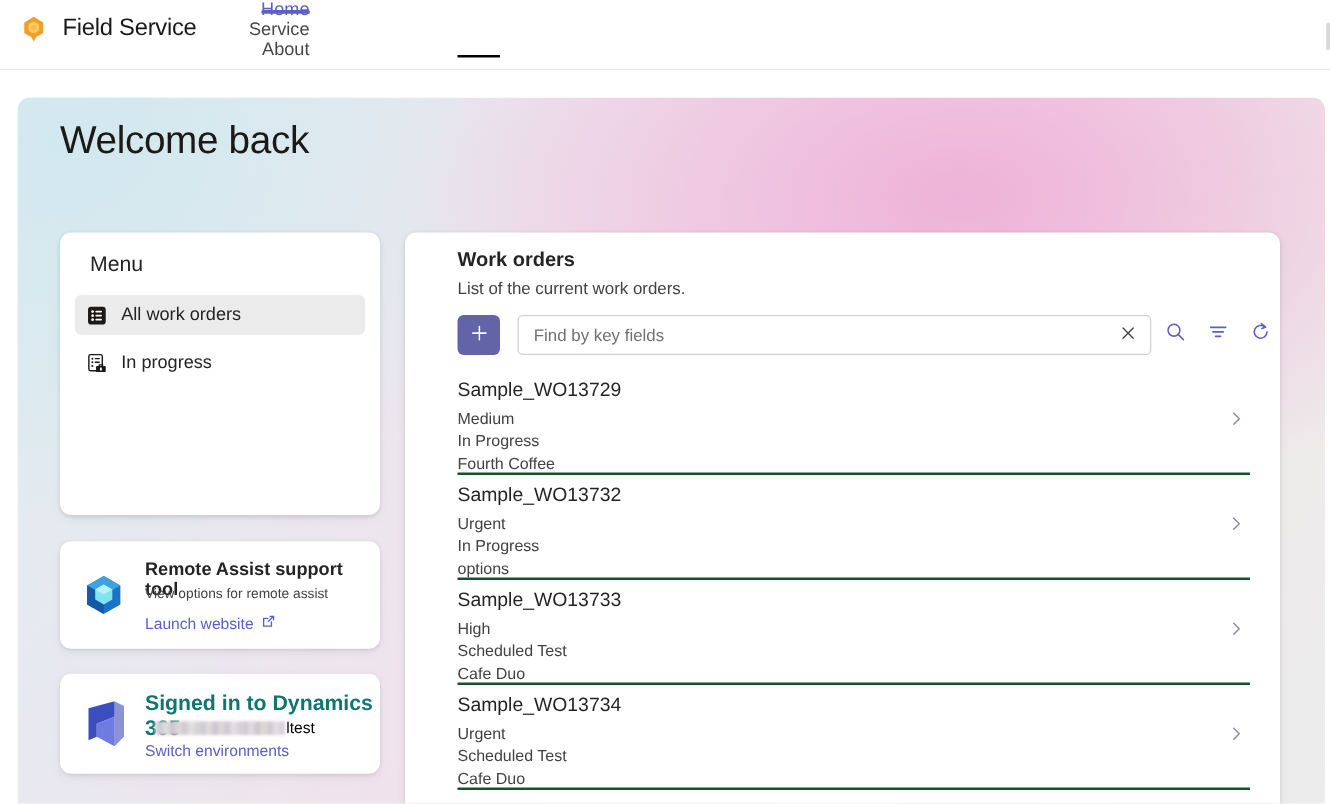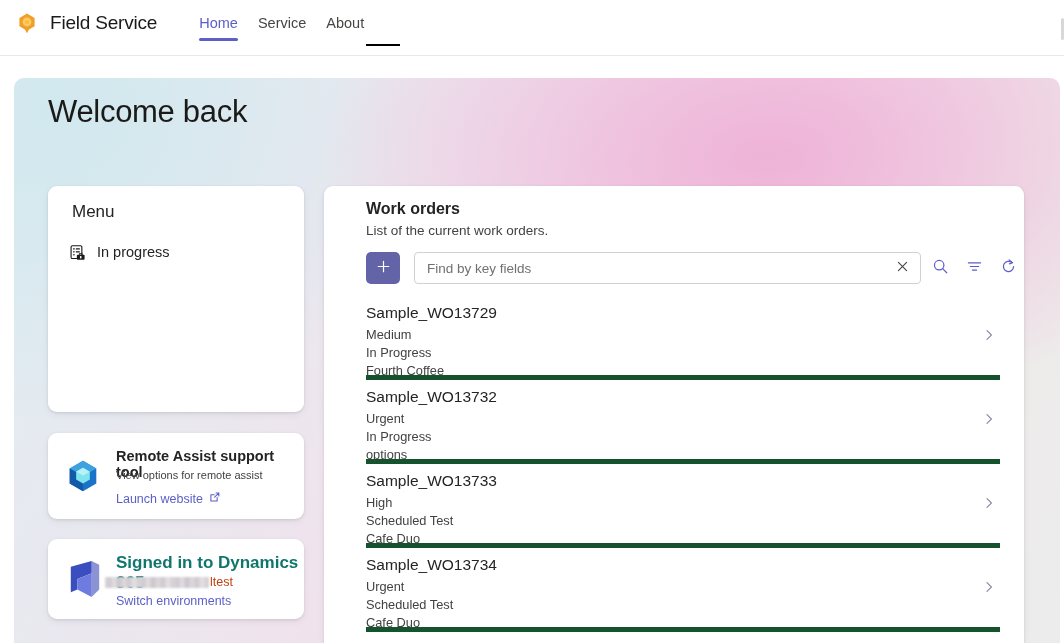--- a/index.html
+++ b/index.html
@@ -20,21 +20,21 @@
   .appbar-logo {
     margin-left: 14px; width: 26px; height: 26px;
     display: flex; align-items: center; justify-content: center;
   }
   .appbar-title {
     margin-left: 10px;
     font-size: 19px; font-weight: normal; color: #1b1a19;
     letter-spacing: -0.2px;
   }
   .appbar-nav {
-    display: flex; align-items: flex-end; margin-left: 32px; height: 46px;
+    display: flex; align-items: flex-end; margin-left: 32px; height: 46px; flex-direction: column;
   }
   .nav-item {
     position: relative;
     font-size: 14.5px; color: #484644;
     padding: 0 10px; height: 46px;
     display: flex; align-items: center;
     cursor: pointer;
   }
   .nav-item.active { color: #5b5fc7; }
   .nav-item.active::after {
@@ -113,21 +113,21 @@
   
   .ra-icon { position: absolute; left: 16px; top: 24px; width: 38px; height: 38px; }
   .ra-title { position: absolute; left: 68px; top: 15px; font-size: 14.5px; font-weight: bold; color: #242424; }
   .ra-sub   { position: absolute; left: 68px; top: 36px; font-size: 11px; color: #424242; }
   .ra-link  { position: absolute; left: 68px; top: 58px; font-size: 12.5px; color: #5b5fc7; cursor: pointer;
               display: flex; align-items: center; gap: 6px; }
 
   
   .dy-icon  { position: absolute; left: 20px; top: 22px; width: 34px; height: 36px; }
   .dy-title { position: absolute; left: 68px; top: 14px; font-size: 17px; font-weight: bold; color: #0f766e; }
-  .dy-sub   { position: absolute; left: 57px; top: 36px; font-size: 12.5px; color: #c2410c;
+  .dy-sub   { position: absolute; left: 76px; top: 36px; font-size: 12.5px; color: #000000;
               display: flex; align-items: center; justify-content: flex-end; }
   .dy-redacted {
     display: inline-block; width: 104px; height: 11px; margin-right: 1px;
     border-radius: 1px;
     background:
       repeating-linear-gradient(90deg,
         #d8d4d8 0px, #cfcad2 5px, #e2dfe0 9px, #c9c4cc 14px,
         #dedada 19px, #cdc8cf 24px, #e5e2e3 29px, #d2cdd4 34px);
     filter: blur(1.1px);
     vertical-align: middle;
@@ -168,21 +168,21 @@
     width: 30px; height: 30px; margin-left: 4px;
     display: flex; align-items: center; justify-content: center;
     cursor: pointer; flex: 0 0 30px;
   }
   .tool-icon:first-of-type { margin-left: 12px; }
 
   .wo-list { position: absolute; left: 0; top: 110px; right: 0; bottom: 0; }
   .wo-row {
     position: relative; height: 84px;
     margin: 0 24px 0 42px;
-    border-bottom: 5px solid #14532d;
+    border-bottom: 2px solid #14532d;
     cursor: pointer;
   }
   .wo-name { position: absolute; left: 0; top: 8px; font-size: 15.5px; color: #242424; }
   .wo-f1 { position: absolute; left: 0; top: 31px; font-size: 12.8px; color: #424242; }
   .wo-f2 { position: absolute; left: 0; top: 49px; font-size: 12.8px; color: #424242; }
   .wo-f3 { position: absolute; left: 0; top: 67px; font-size: 12.8px; color: #424242; }
   .wo-chev { position: absolute; right: 4px; top: 32px; width: 14px; height: 14px; }
 </style>
 </head>
 <body>
@@ -207,20 +207,34 @@
 <div class="appbar-divider"></div>
 <div class="edge-scroll"></div>
 
 <div class="hero">
   <div class="hero-title">Welcome back</div>
 
   <div class="card card-menu">
     <div class="menu-title">Menu</div>
     <div class="menu-list">
 
+      <div class="menu-item selected">
+        <span class="mi-icon">
+          <svg width="17" height="17" viewBox="0 0 18 18">
+            <rect x="1.5" y="1.5" width="15" height="15" rx="2.6" fill="#1b1a19"></rect>
+            <circle cx="5.4" cy="5.6" r="1.15" fill="#ffffff"></circle>
+            <circle cx="5.4" cy="9.0" r="1.15" fill="#ffffff"></circle>
+            <circle cx="5.4" cy="12.4" r="1.15" fill="#ffffff"></circle>
+            <rect x="7.7" y="4.9" width="5.6" height="1.5" rx="0.7" fill="#ffffff"></rect>
+            <rect x="7.7" y="8.3" width="5.6" height="1.5" rx="0.7" fill="#ffffff"></rect>
+            <rect x="7.7" y="11.7" width="5.6" height="1.5" rx="0.7" fill="#ffffff"></rect>
+          </svg>
+        </span>
+        <span class="mi-label">All work orders</span>
+      </div>
 
 
       <div class="menu-item">
         <span class="mi-icon">
           <svg width="17" height="17" viewBox="0 0 18 18">
             <rect x="2.2" y="1.8" width="11.4" height="13.6" rx="1.5" fill="none" stroke="#1b1a19" stroke-width="1.2"></rect>
             <circle cx="5.2" cy="5.2" r="0.85" fill="#1b1a19"></circle>
             <circle cx="5.2" cy="8.3" r="0.85" fill="#1b1a19"></circle>
             <circle cx="5.2" cy="11.4" r="0.85" fill="#1b1a19"></circle>
             <rect x="7.1" y="4.6" width="4.5" height="1.2" rx="0.6" fill="#1b1a19"></rect>

